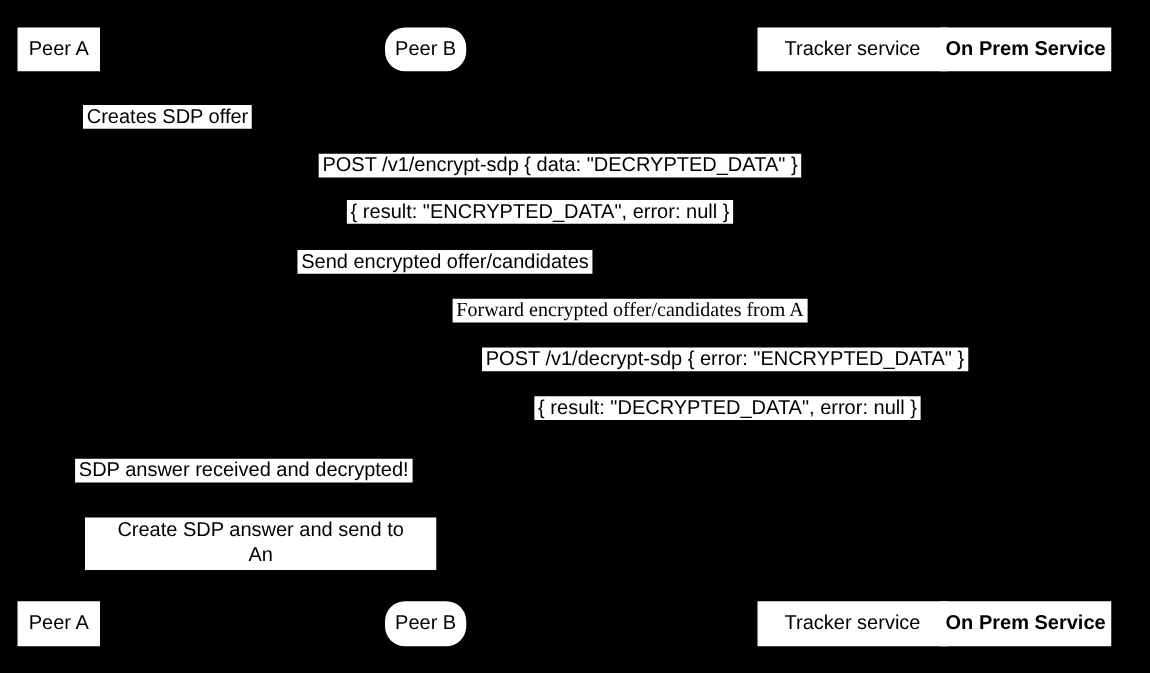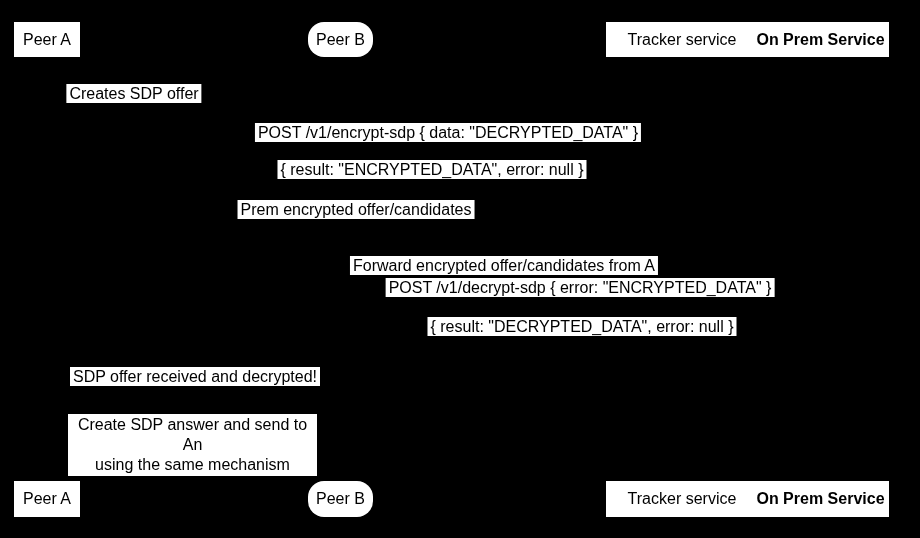--- a/index.html
+++ b/index.html
@@ -53,65 +53,64 @@
     font-size: 16px;
     line-height: 19px;
     padding: 0 3px;
     white-space: nowrap;
     transform: translateX(-50%);
   }
   .m1 { left: 134px; top: 84px;  }
   .m2 { left: 448px; top: 123px; }
   .m3 { left: 432px; top: 160px; }
   .m4 { left: 356px; top: 200px; }
-  .m5 { left: 504px; top: 256px; }
+  .m5 { left: 504px; top: 239px; font-family: Liberation Serif, serif; }
   .m6 { left: 580px; top: 278px; }
   .m7 { left: 582px; top: 317px; }
   .m8 { left: 195px; top: 367px; }
 
   .note {
     position: absolute;
     left: 68px;
     top: 414px;
     width: 249px;
     background: #ffffff;
     color: #000000;
     font-size: 16px;
     line-height: 20px;
     text-align: center;
-    padding: 1px 0;
+    padding: 1px 16px;
   }
 </style>
 </head>
 <body>
 
 <div class="stage">
 
   <div class="lifeline ll-peer-a"></div>
   <div class="lifeline ll-peer-b"></div>
   <div class="lifeline ll-tracker"></div>
   <div class="lifeline ll-onprem"></div>
 
   <div class="actor row-top pos-peer-a">Peer A</div>
   <div class="actor row-top pos-peer-b">Peer B</div>
   <div class="actor row-top pos-tracker">Tracker service</div>
   <div class="actor row-top pos-onprem">On Prem Service</div>
 
   <div class="msg m1">Creates SDP offer</div>
   <div class="msg m2">POST /v1/encrypt-sdp { data: "DECRYPTED_DATA" }</div>
   <div class="msg m3">{ result: "ENCRYPTED_DATA", error: null }</div>
-  <div class="msg m4">Prem encrypted offer/candidates</div>
+  <div class="msg m4">Send encrypted offer/candidates</div>
   <div class="msg m5">Forward encrypted offer/candidates from A</div>
   <div class="msg m6">POST /v1/decrypt-sdp { error: "ENCRYPTED_DATA" }</div>
   <div class="msg m7">{ result: "DECRYPTED_DATA", error: null }</div>
-  <div class="msg m8">SDP offer received and decrypted!</div>
+  <div class="msg m8">SDP answer received and decrypted!</div>
 
   <div class="note">
     <div>Create SDP answer and send to An</div>
-    <div>using the same mechanism</div>
   </div>
 
   <div class="actor row-bottom pos-peer-a">Peer A</div>
   <div class="actor row-bottom pos-peer-b">Peer B</div>
   <div class="actor row-bottom pos-tracker">Tracker service</div>
   <div class="actor row-bottom pos-onprem">On Prem Service</div>
 
 </div>
 
 </body></html>

